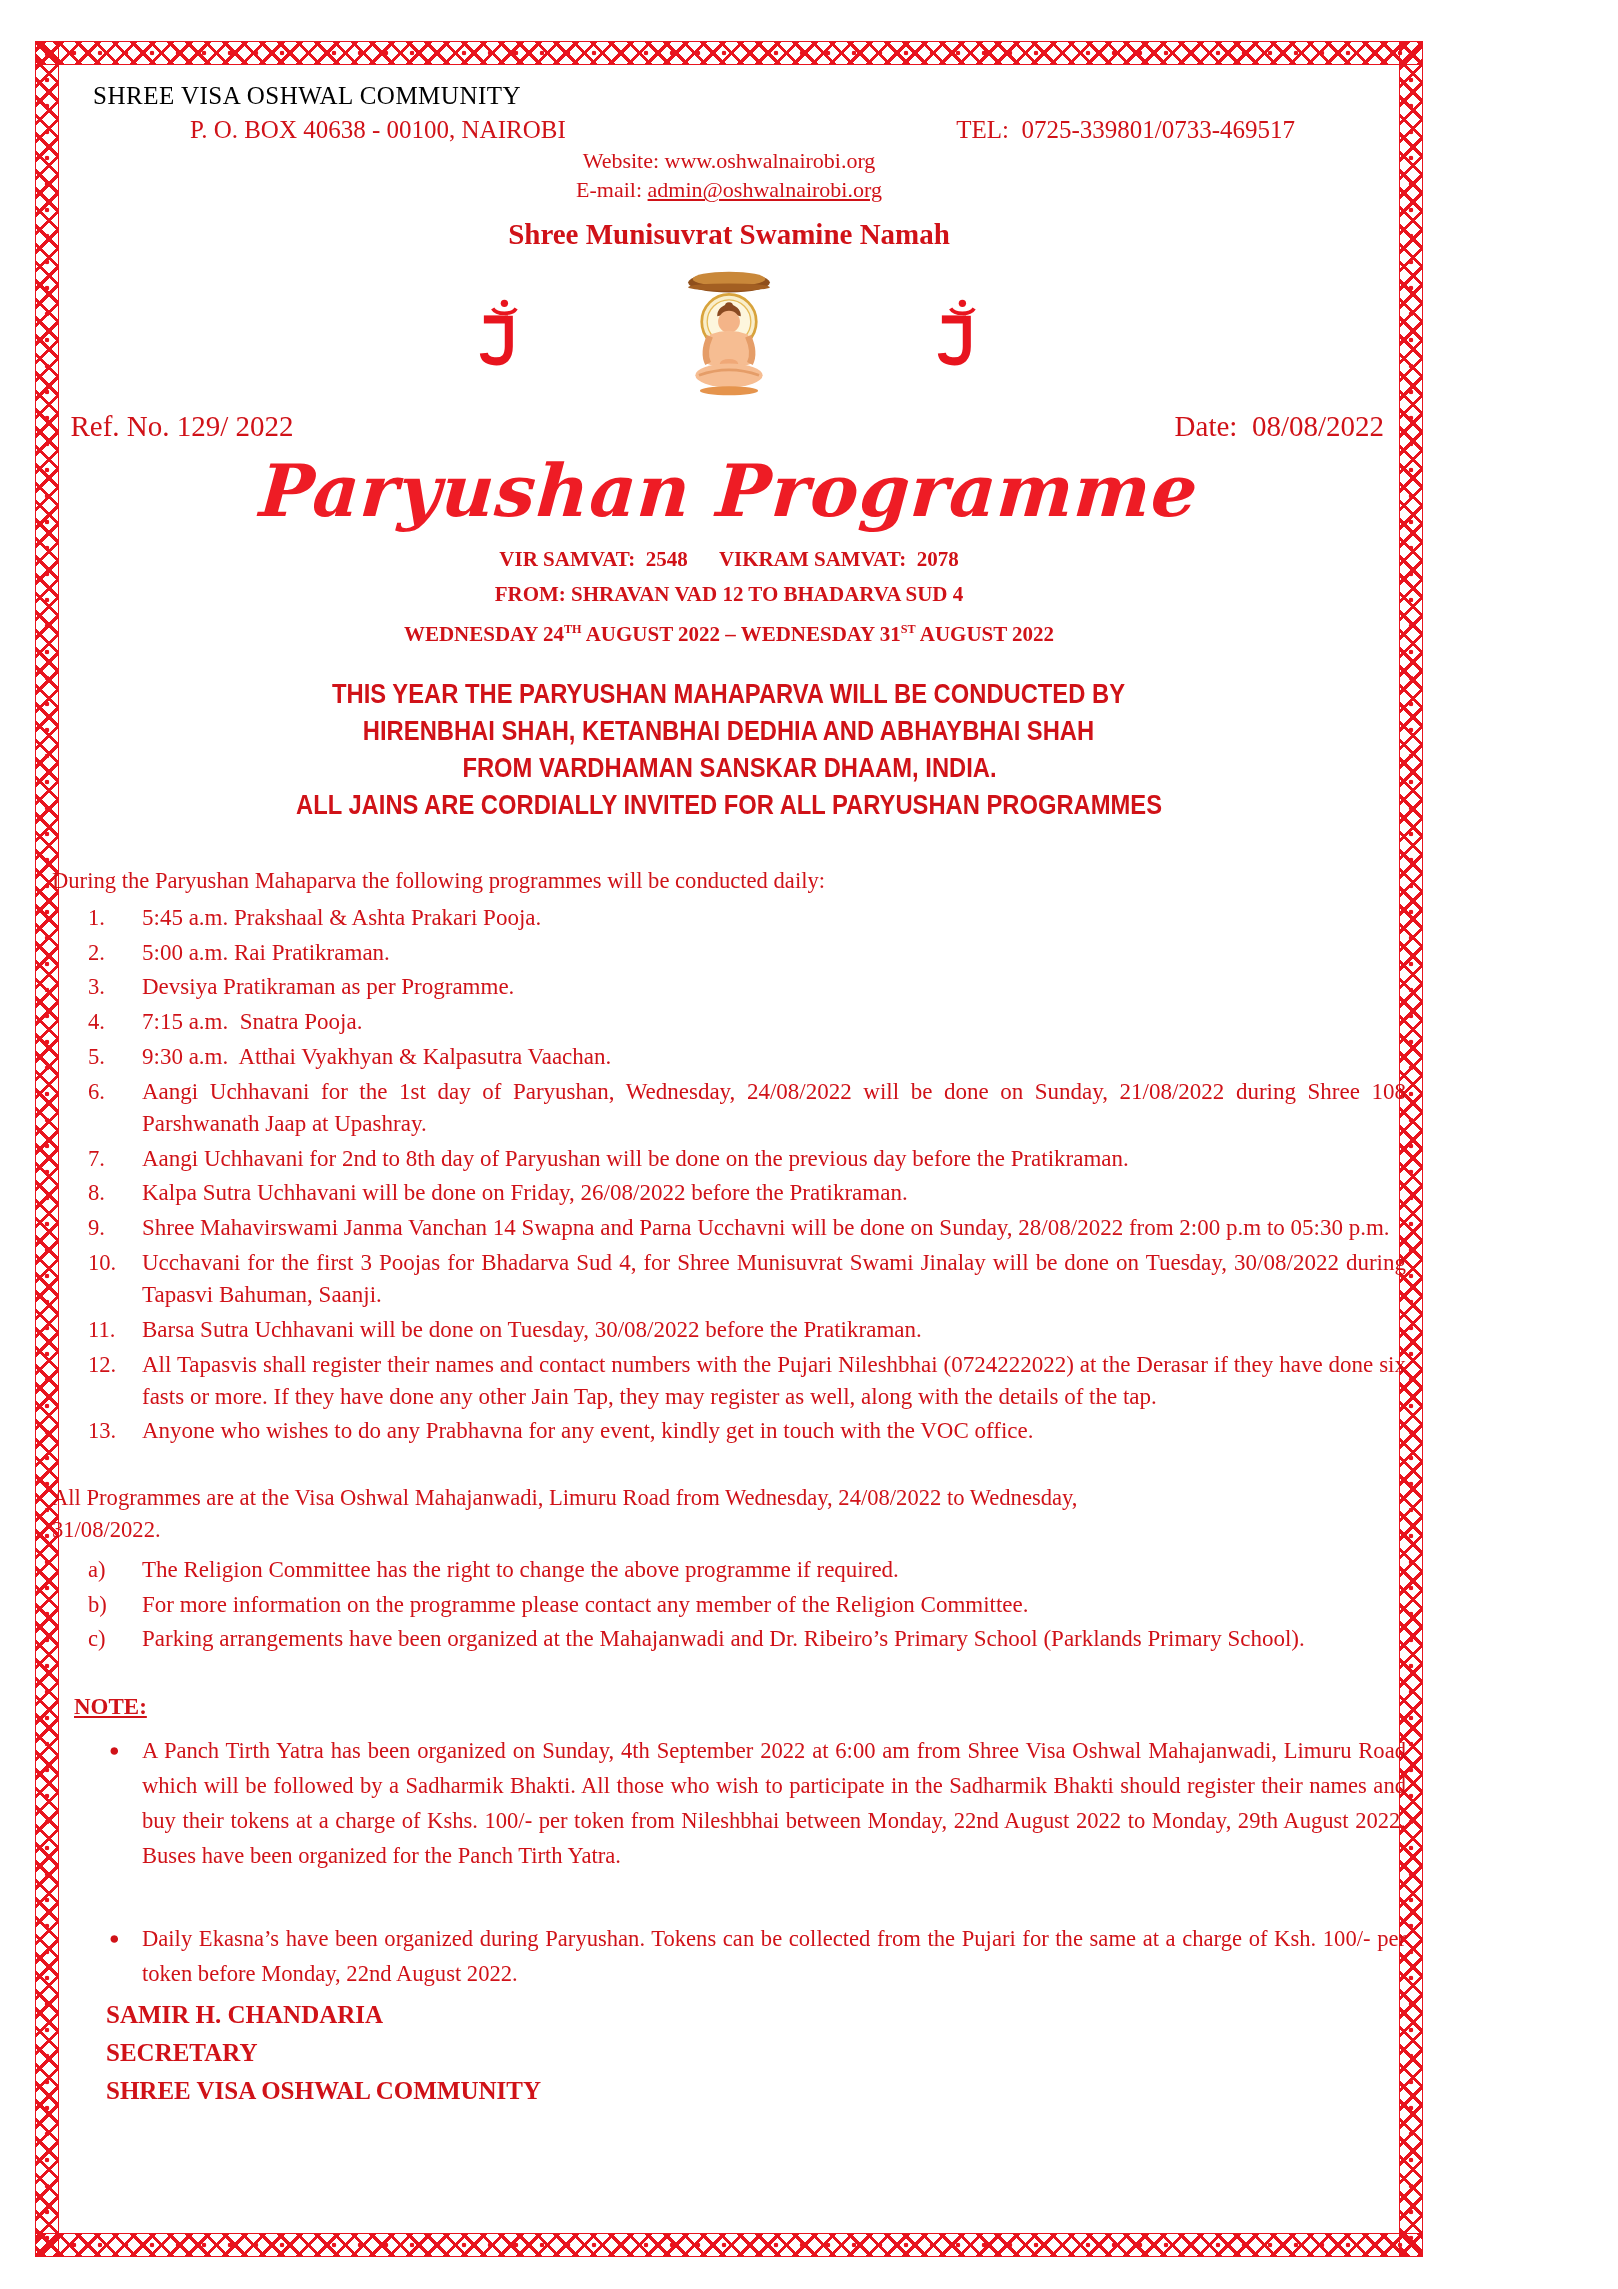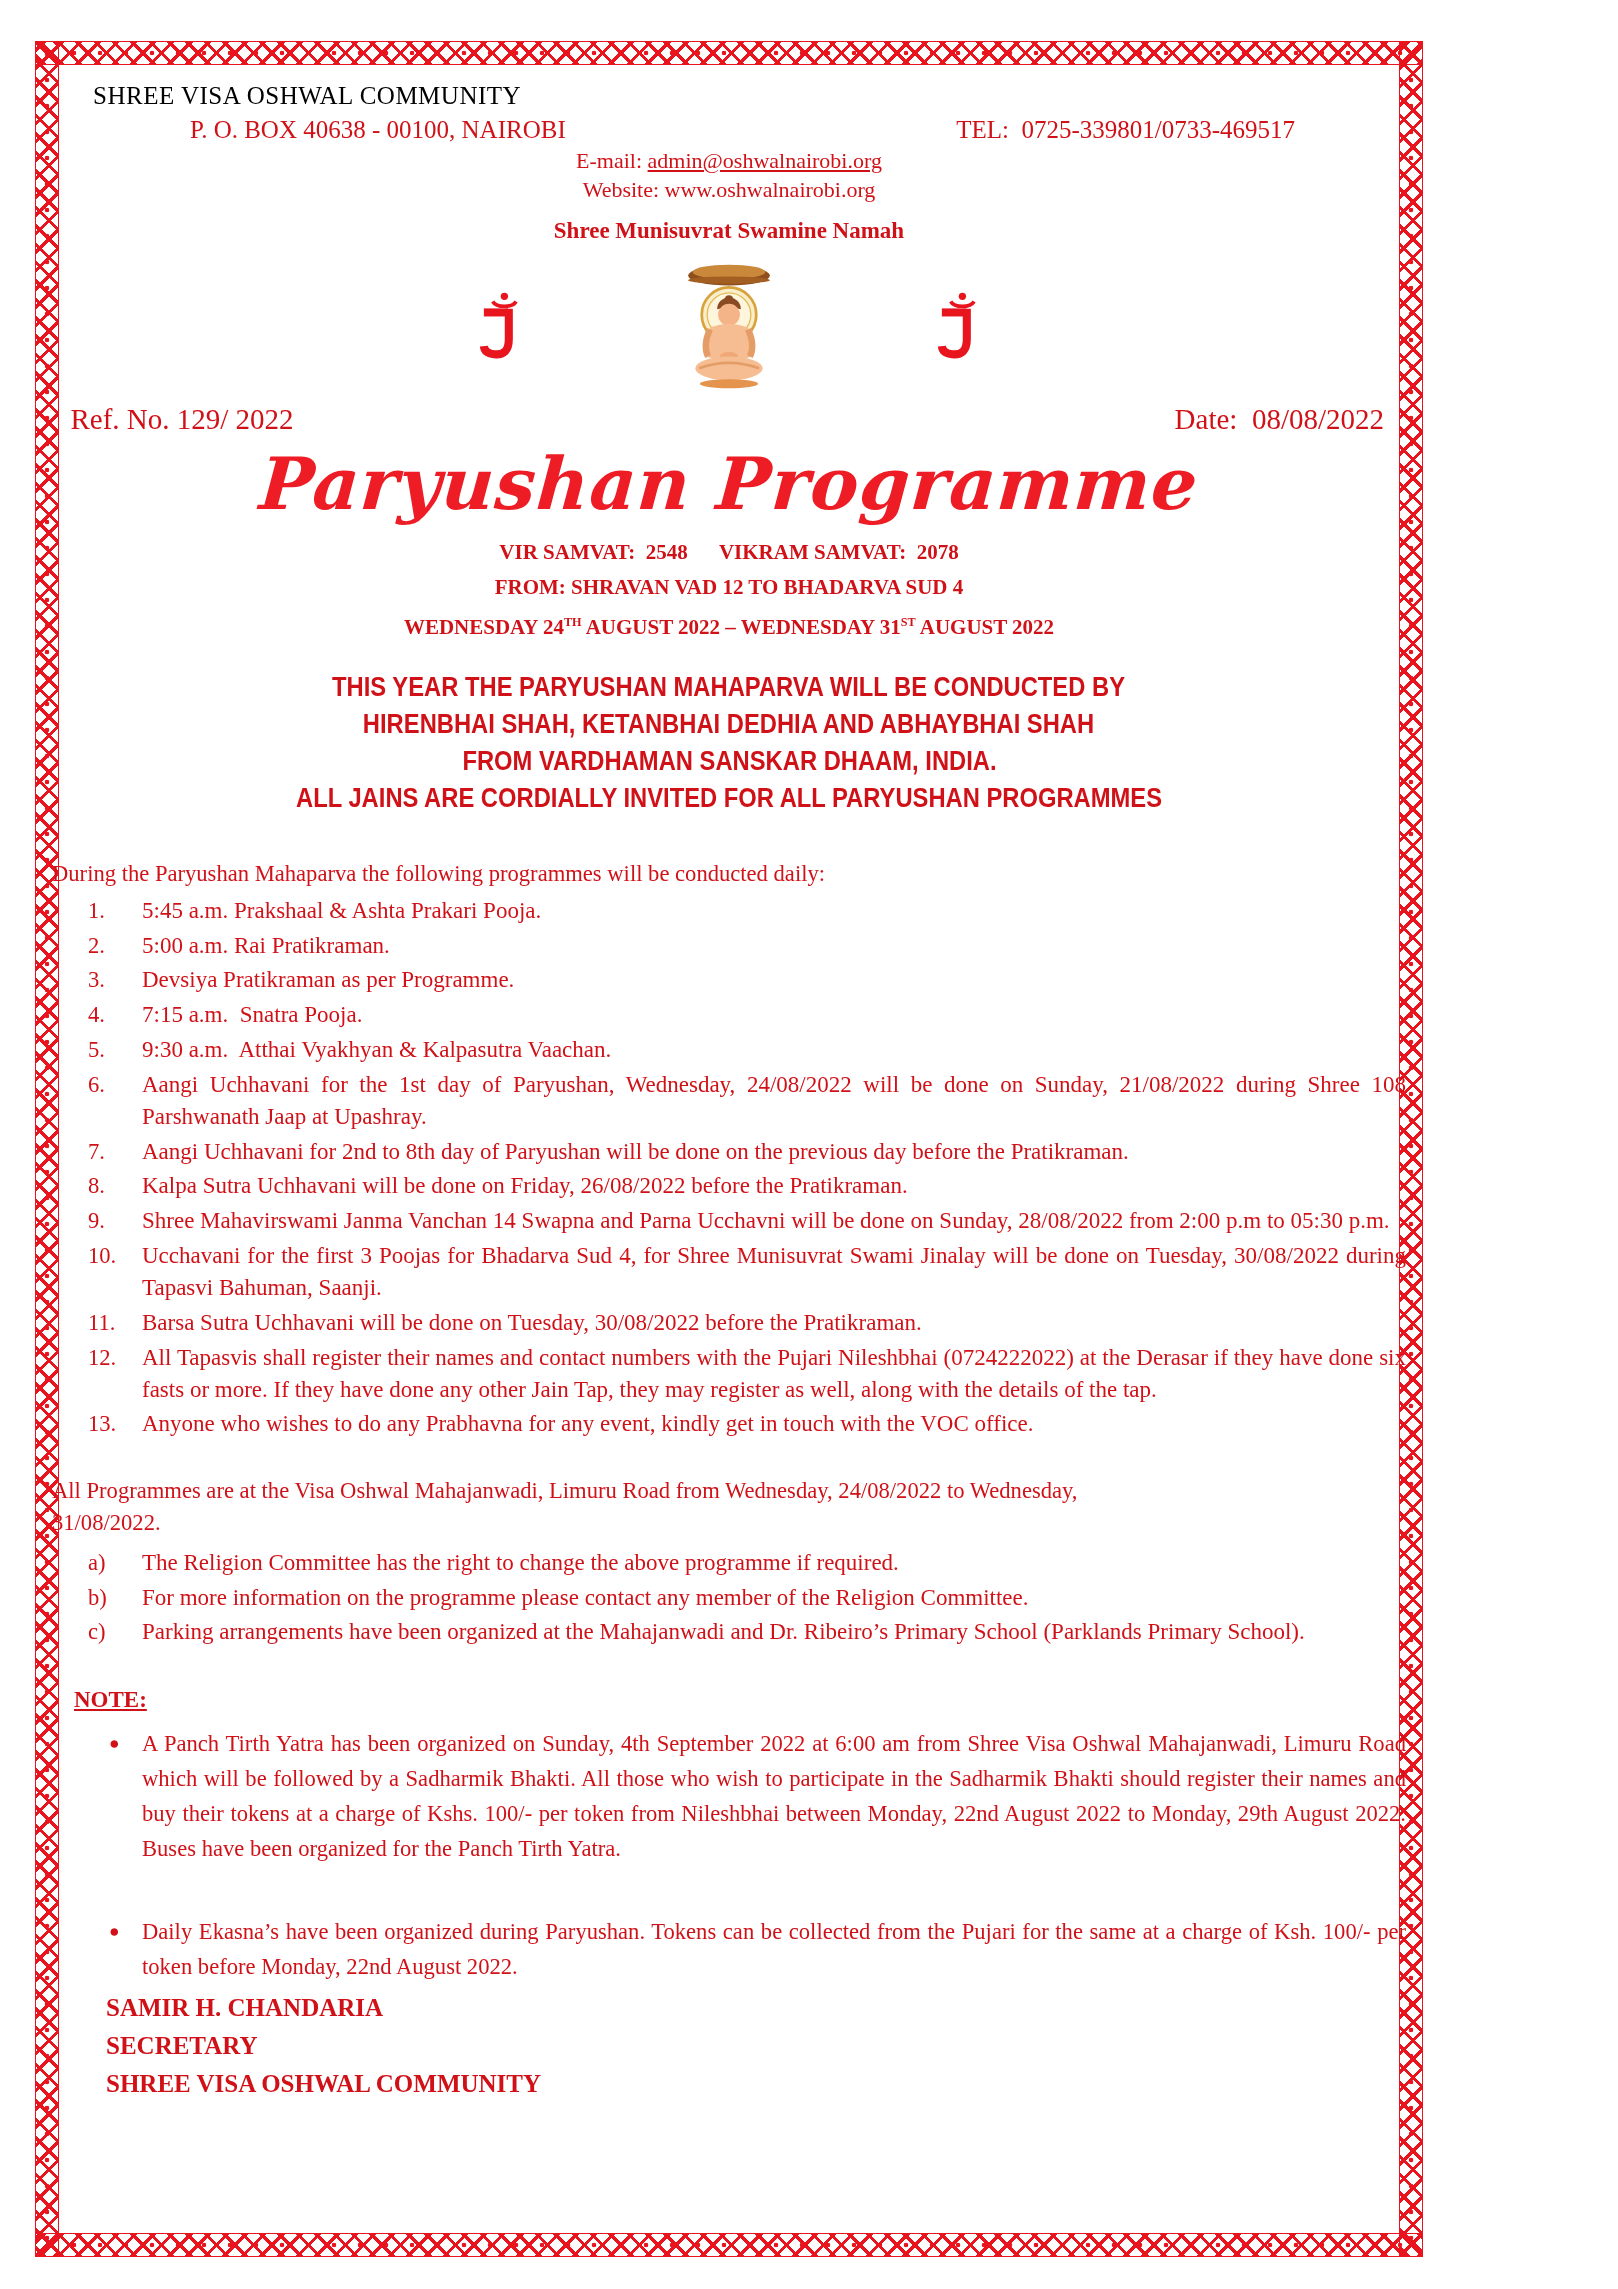--- a/index.html
+++ b/index.html
@@ -49,21 +49,21 @@
   .b{font-weight:normal;}
   sup{font-size:58%;vertical-align:super;font-weight:inherit;}
 
   .org{margin:18.5px 0 0 41px;font-size:25px;color:var(--ink);letter-spacing:0.5px;}
   .hdr-row2{display:flex;align-items:center;margin-top:6.5px;font-size:25px;}
   .pobox{margin-left:138px;}
   .tel{margin-left:auto;margin-right:111px;}
   .ctr{text-align:center;}
   .email-line,.website-line{font-size:22px;margin-top:3.7px;}
   .email-line a{color:inherit;text-decoration:underline;}
-  .invocation{font-size:23px;font-weight:bold;margin-top:14.8px;}
+  .invocation{font-size:29px;font-weight:bold;margin-top:14.8px;}
 
   .symbols{display:flex;justify-content:center;align-items:center;gap:157px;margin-top:13px;height:138px;}
   .om-icon{width:44px;height:70px;}
   .deity{width:100px;height:137px;}
 
   .refdate{display:flex;justify-content:space-between;font-size:29px;margin-top:7.4px;padding:0 22px 0 18.5px;}
 
   .title{
     text-align:center;margin-top:0px;
     font-family:"DejaVu Serif", serif;
@@ -107,25 +107,25 @@
   <div class="strip v left"></div>
   <div class="strip v right"></div>
 
   <div class="content">
 
     <div class="org">SHREE VISA OSHWAL COMMUNITY</div>
     <div class="hdr-row2">
       <span class="pobox">P. O. BOX 40638 - 00100, NAIROBI</span>
       <span class="tel">TEL:&nbsp; 0725-339801/0733-469517</span>
     </div>
+    <div class="ctr website-line">
+      <span>Website:&nbsp;</span><span>www.oshwalnairobi.org</span>
+    </div>
     <div class="ctr email-line">
       <span>E-mail:&nbsp;</span><a href="#">admin@oshwalnairobi.org</a>
-    </div>
-    <div class="ctr website-line">
-      <span>Website:&nbsp;</span><span>www.oshwalnairobi.org</span>
     </div>
 
     <div class="ctr invocation">Shree Munisuvrat Swamine Namah</div>
 
     <div class="symbols">
       <svg class="om-icon" viewBox="0 0 60 95">
         <circle cx="36" cy="7" r="5" fill="var(--red)"></circle>
         <path d="M20 14 a17 10 0 0 0 32 0" fill="none" stroke="var(--red)" stroke-width="5"></path>
         <path d="M8 29 h33" stroke="var(--red)" stroke-width="11"></path>
         <path d="M42 24 v42 q0 22 -20 20 q-13 -1 -14 -11" fill="none" stroke="var(--red)" stroke-width="11"></path>

